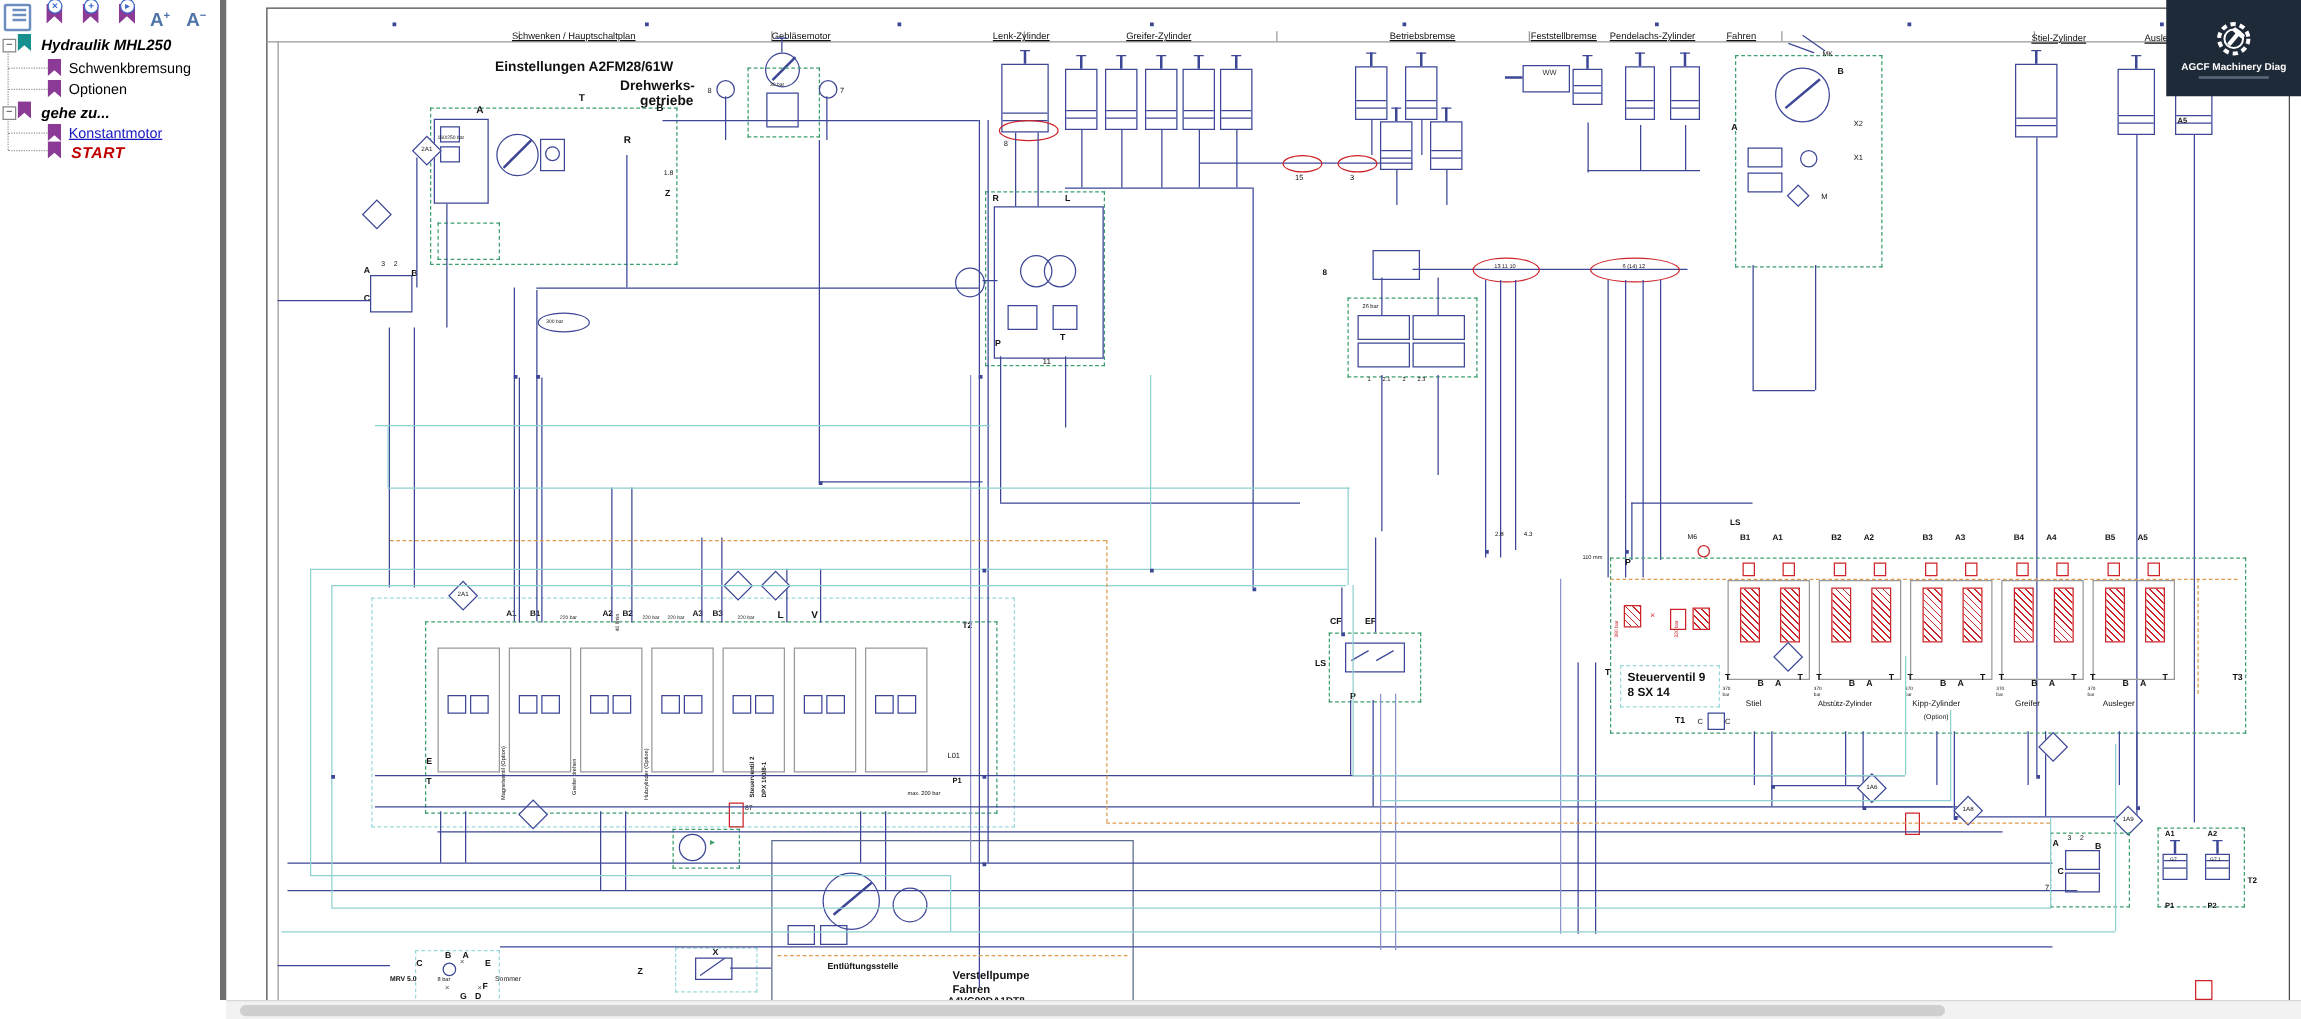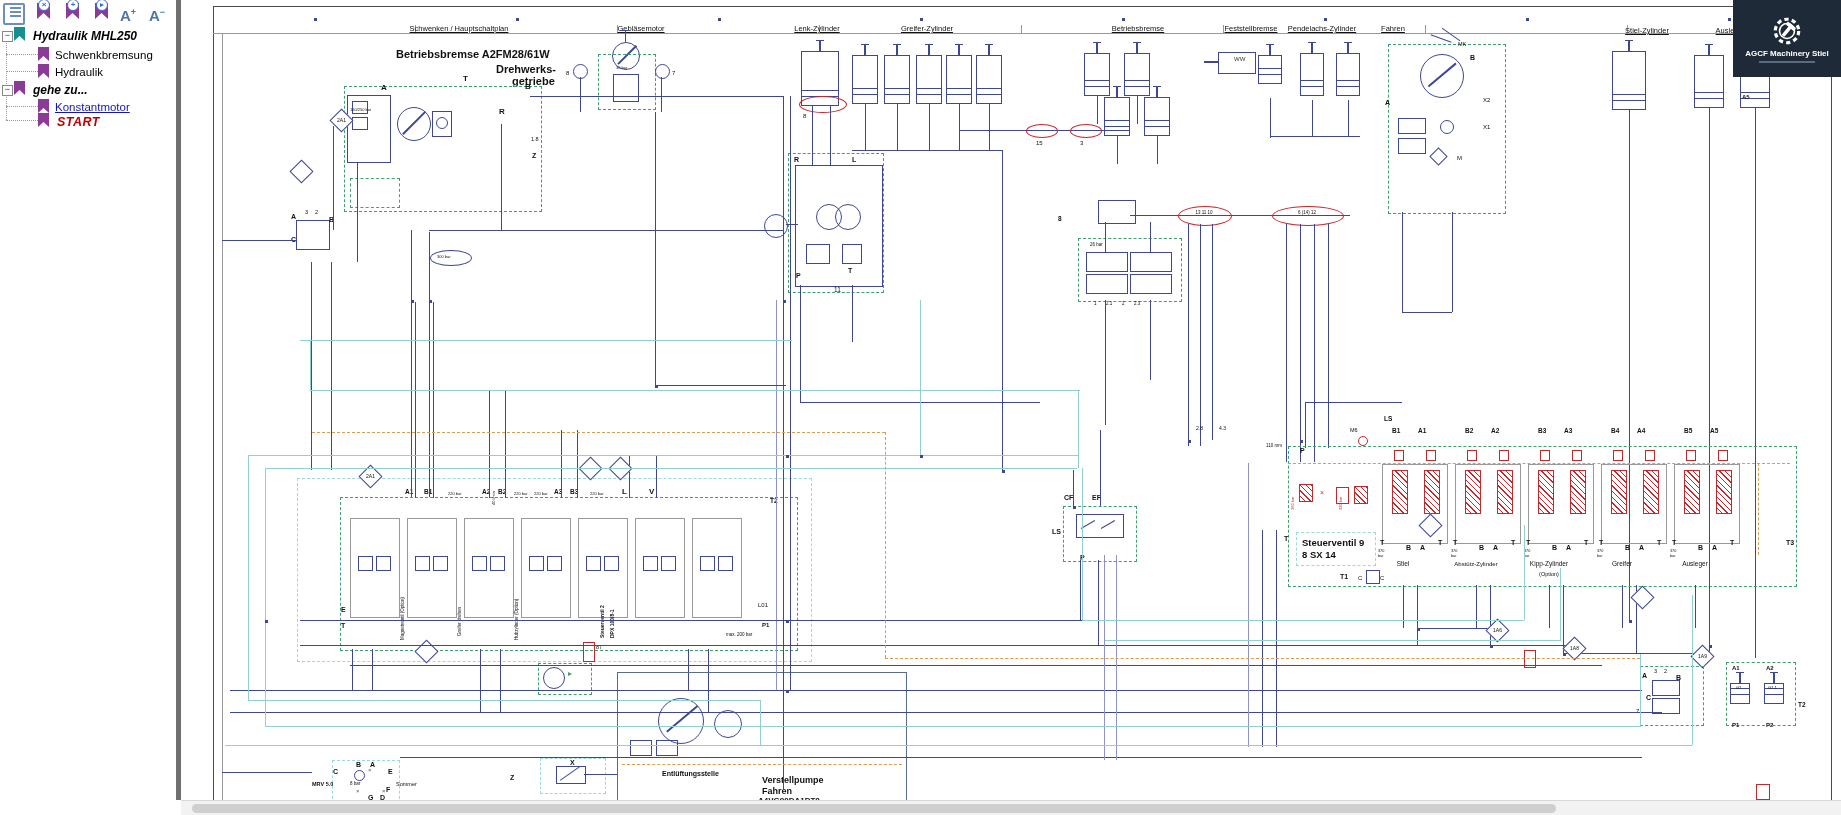--- a/index.html
+++ b/index.html
@@ -65,21 +65,21 @@
     <div style="position: absolute; left: 459px; top: 25px; font-size: 7.5px; white-space: nowrap; color: rgb(17, 17, 17); text-decoration: underline; transform: translateX(-50%);">Schwenken / Hauptschaltplan</div>
     <div style="position: absolute; left: 641px; top: 25px; font-size: 7.5px; white-space: nowrap; color: rgb(17, 17, 17); text-decoration: underline; transform: translateX(-50%);">Gebläsemotor</div>
     <div style="position: absolute; left: 817px; top: 25px; font-size: 7.5px; white-space: nowrap; color: rgb(17, 17, 17); text-decoration: underline; transform: translateX(-50%);">Lenk-Zylinder</div>
     <div style="position: absolute; left: 927px; top: 25px; font-size: 7.5px; white-space: nowrap; color: rgb(17, 17, 17); text-decoration: underline; transform: translateX(-50%);">Greifer-Zylinder</div>
     <div style="position: absolute; left: 1138px; top: 25px; font-size: 7.5px; white-space: nowrap; color: rgb(17, 17, 17); text-decoration: underline; transform: translateX(-50%);">Betriebsbremse</div>
     <div style="position: absolute; left: 1251px; top: 25px; font-size: 7.5px; white-space: nowrap; color: rgb(17, 17, 17); text-decoration: underline; transform: translateX(-50%);">Feststellbremse</div>
     <div style="position: absolute; left: 1322px; top: 25px; font-size: 7.5px; white-space: nowrap; color: rgb(17, 17, 17); text-decoration: underline; transform: translateX(-50%);">Pendelachs-Zylinder</div>
     <div style="position: absolute; left: 1393px; top: 25px; font-size: 7.5px; white-space: nowrap; color: rgb(17, 17, 17); text-decoration: underline; transform: translateX(-50%);">Fahren</div>
     <div style="position: absolute; left: 1647px; top: 27px; font-size: 7.5px; white-space: nowrap; color: rgb(17, 17, 17); text-decoration: underline; transform: translateX(-50%);">Stiel-Zylinder</div>
     <div style="position: absolute; left: 1745px; top: 27px; font-size: 7.5px; white-space: nowrap; color: rgb(17, 17, 17); text-decoration: underline; transform: translateX(-50%);">Ausleger-Zylinder</div>
-    <div style="position: absolute; left: 396px; top: 49px; font-size: 11px; white-space: nowrap; color: rgb(17, 17, 17); font-weight: bold;">Betriebsbremse A2FM28/61W</div>
+    <div style="position: absolute; left: 396px; top: 49px; font-size: 11px; white-space: nowrap; color: rgb(17, 17, 17); font-weight: bold;">Einstellungen A2FM28/61W</div>
     <div style="position: absolute; left: 496px; top: 64px; font-size: 11px; white-space: nowrap; color: rgb(17, 17, 17); font-weight: bold;">Drehwerks-</div>
     <div style="position: absolute; left: 512px; top: 76px; font-size: 11px; white-space: nowrap; color: rgb(17, 17, 17); font-weight: bold;">getriebe</div>
     <div style="position: absolute; left: 1302px; top: 538px; font-size: 9.5px; white-space: nowrap; color: rgb(17, 17, 17); font-weight: bold;">Steuerventil 9</div>
     <div style="position: absolute; left: 1302px; top: 550px; font-size: 9.5px; white-space: nowrap; color: rgb(17, 17, 17); font-weight: bold;">8 SX 14</div>
     <div style="position: absolute; left: 662px; top: 770px; font-size: 7px; white-space: nowrap; color: rgb(17, 17, 17); font-weight: bold;">Entlüftungsstelle</div>
     <div style="position: absolute; left: 762px; top: 776px; font-size: 9px; white-space: nowrap; color: rgb(17, 17, 17); font-weight: bold;">Verstellpumpe</div>
     <div style="position: absolute; left: 762px; top: 787px; font-size: 9px; white-space: nowrap; color: rgb(17, 17, 17); font-weight: bold;">Fahren</div>
     <div style="position: absolute; left: 758px; top: 797px; font-size: 8px; white-space: nowrap; color: rgb(17, 17, 17); font-weight: bold;">A4VG90DA1DT8</div>
     <div style="position: absolute; left: 344px; top: 86px; width: 196px; height: 124px; border: 1px dashed rgb(61, 160, 110);"></div>
     <div style="position: absolute; left: 347px; top: 95px; width: 42px; height: 66px; border: 1px solid rgb(61, 71, 150);"></div>
@@ -690,21 +690,21 @@
   <div class="dot-h" style="left:6px;top:120px;width:32px"></div>
 
   <div class="expand" style="left:2px;top:31px">−</div>
   <div class="treebm teal" style="left:14px;top:27px"></div>
   <div class="trow head" style="left:33px;top:29px">Hydraulik MHL250</div>
 
   <div class="treebm" style="left:38px;top:47px"></div>
   <div class="trow" style="left:55px;top:49px">Schwenkbremsung</div>
 
   <div class="treebm" style="left:38px;top:64px"></div>
-  <div class="trow" style="left:55px;top:66px">Hydraulik</div>
+  <div class="trow" style="left:55px;top:66px">Optionen</div>
 
   <div class="expand" style="left:2px;top:85px">−</div>
   <div class="treebm" style="left:14px;top:81px"></div>
   <div class="trow head" style="left:33px;top:83px">gehe zu...</div>
 
   <div class="treebm" style="left:38px;top:99px"></div>
   <div class="trow link" style="left:55px;top:101px">Konstantmotor</div>
 
   <div class="treebm" style="left:38px;top:113px"></div>
   <div class="trow start" style="left:57px;top:115px">START</div>
@@ -712,19 +712,19 @@
 
 <div id="splitter"></div>
 
 <div id="logo">
   <svg width="32" height="32" viewBox="0 0 30 30">
     <circle cx="15" cy="15" r="11" fill="none" stroke="#fff" stroke-width="3" stroke-dasharray="4 3"></circle>
     <circle cx="15" cy="15" r="7" fill="none" stroke="#fff" stroke-width="1.5"></circle>
     <rect x="13.4" y="8" width="3.2" height="13" rx="1" fill="#fff" transform="rotate(40 15 15)"></rect>
     <rect x="10" y="7.5" width="10" height="3.6" rx="1" fill="#fff" transform="rotate(40 15 15)"></rect>
   </svg>
-  <div class="t">AGCF Machinery Stiel</div>
+  <div class="t">AGCF Machinery Diag</div>
   <div class="tag"></div>
 </div>
 
 <div id="hscroll">
   <div id="hthumb"></div>
 </div>
 
 </body></html>

